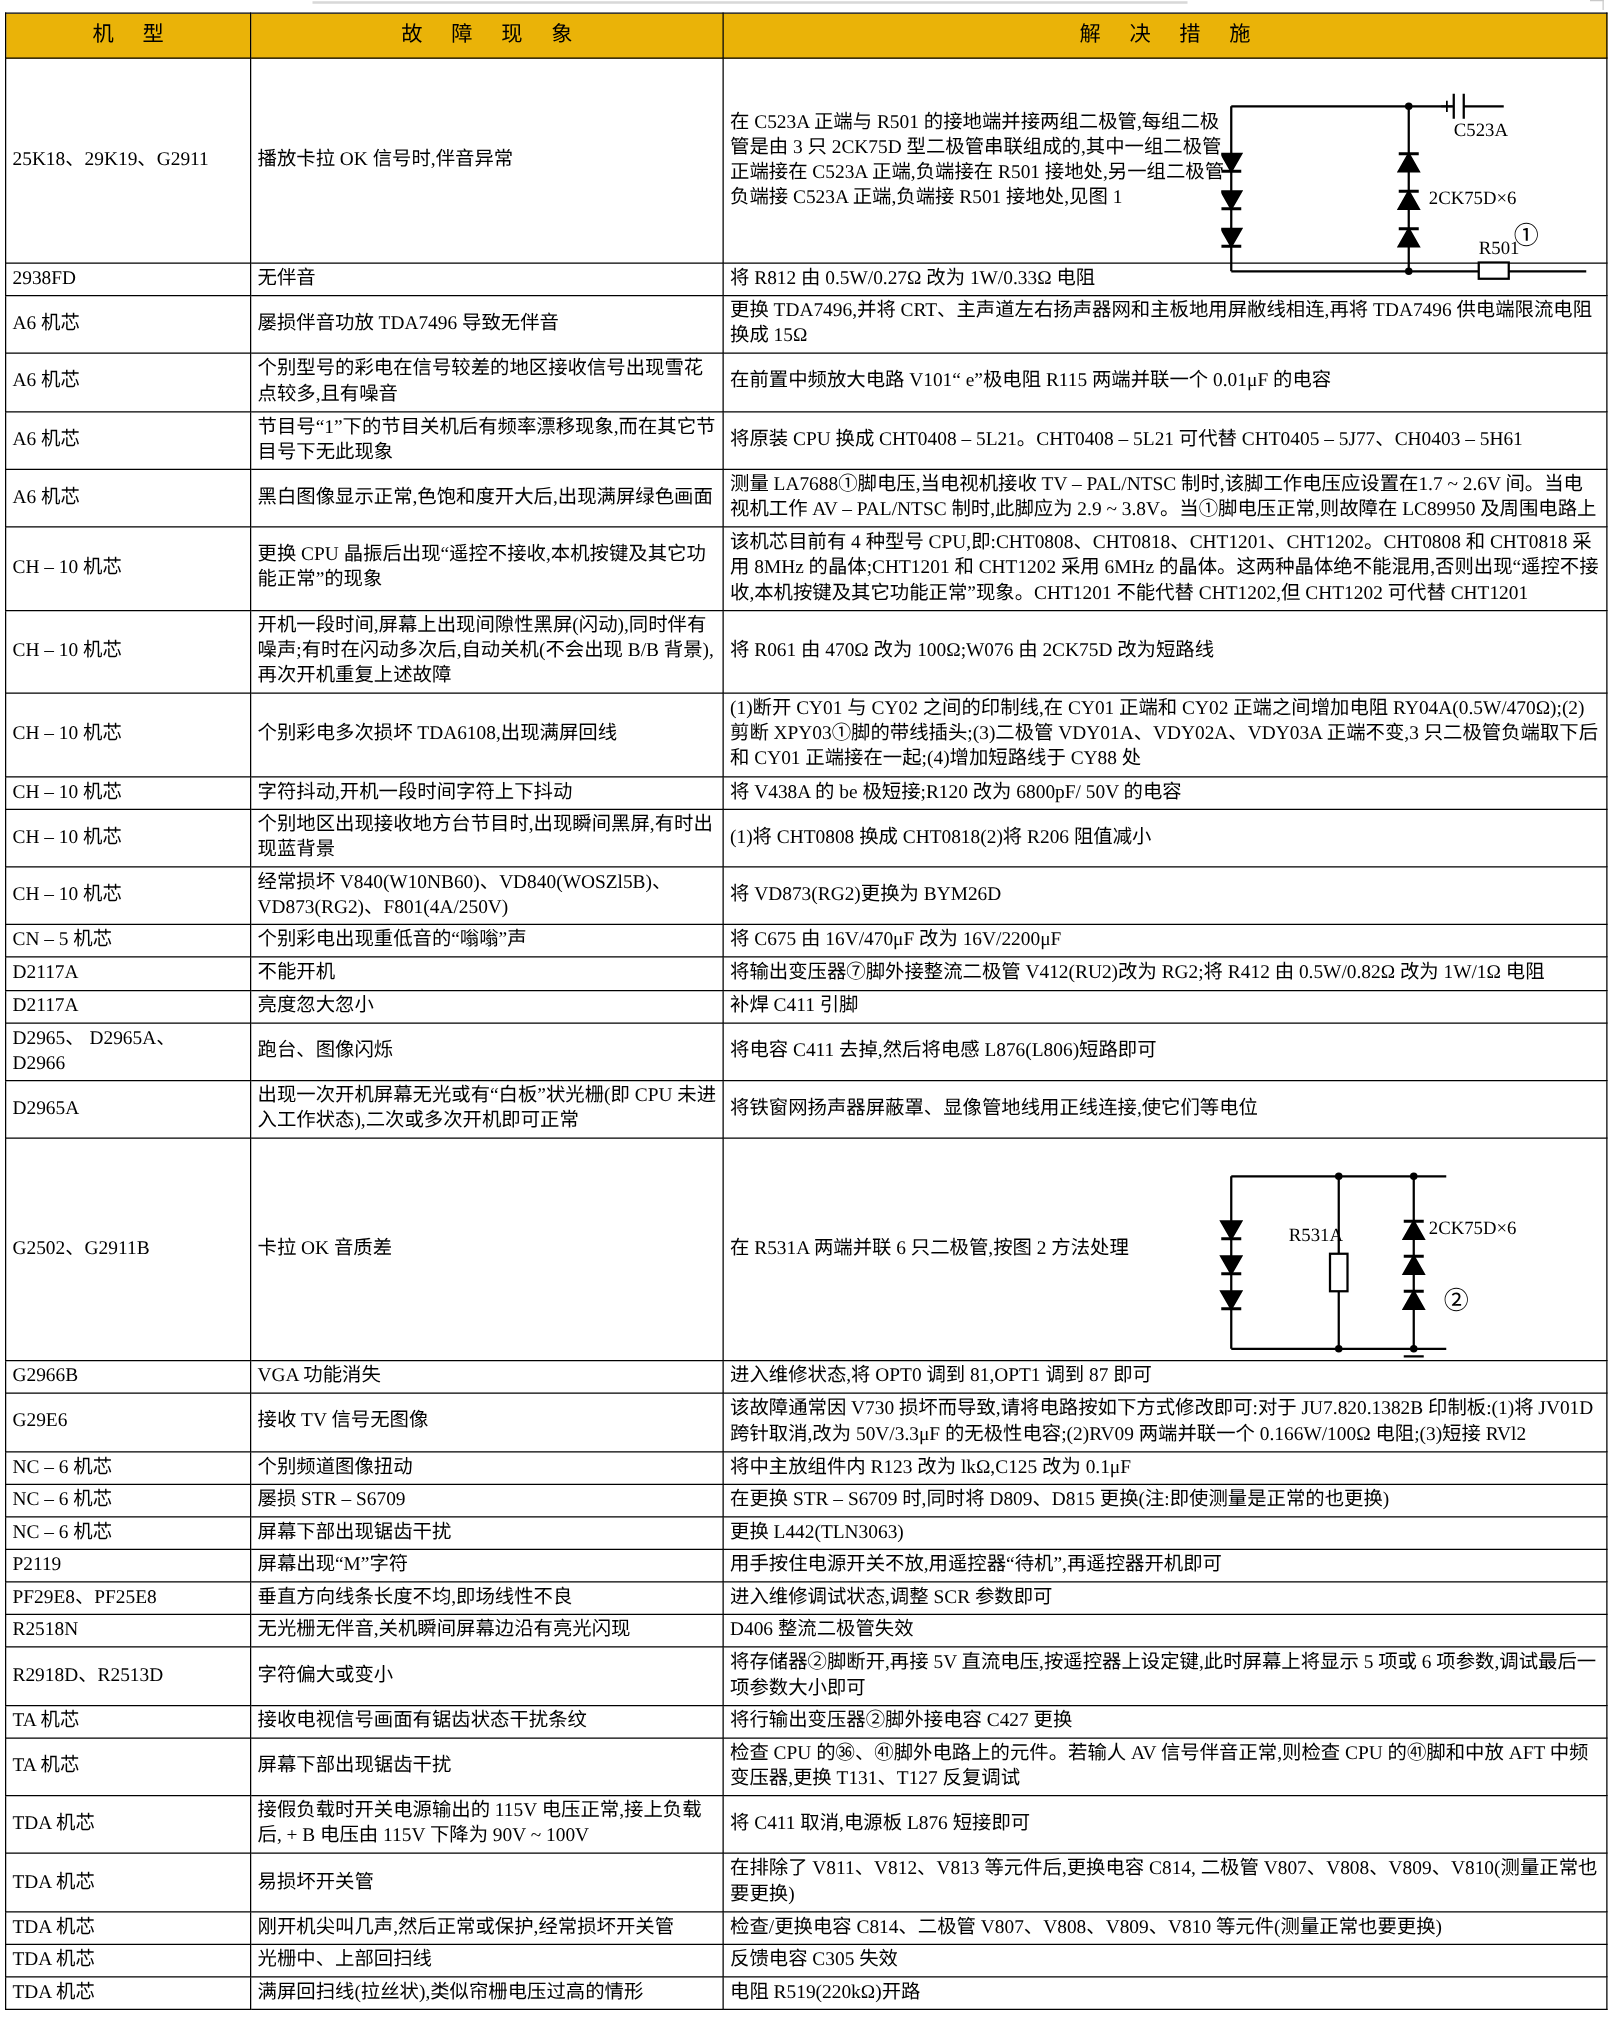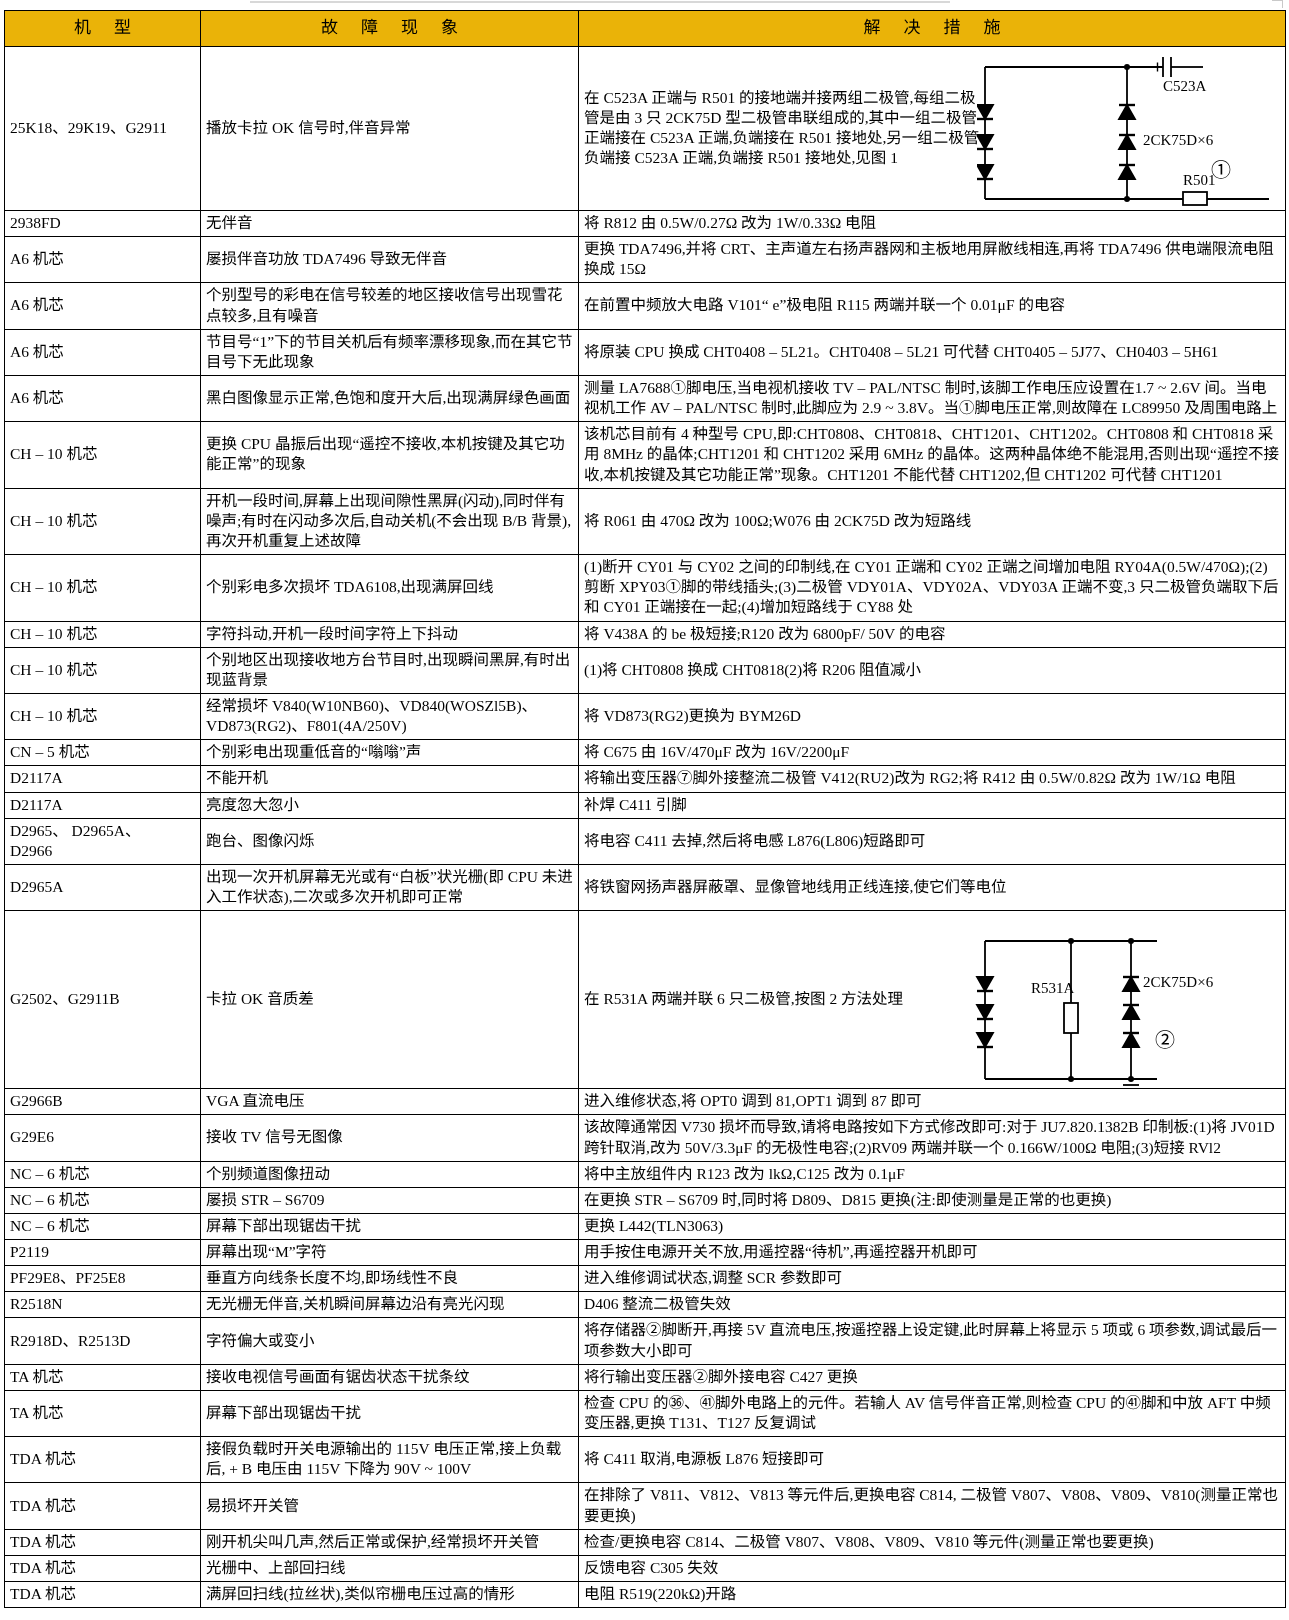--- a/index.html
+++ b/index.html
@@ -60,21 +60,21 @@
   td.symptom { font-size: 15.5px; }
   td.solution { font-size: 15.5px; }
 
   
   td.with-diagram { position: relative; padding-right: 5px; }
   td.with-diagram .sol-text { display: block; max-width: 400px; }
   .diagram-wrap {
     position: absolute;
     pointer-events: none;
   }
-  .diagram-1 { right: 8px; top: 6px; width: 300px; height: 160px; }
+  .diagram-1 { right: 8px; top: 24px; width: 300px; height: 160px; }
   .diagram-2 { right: 26px; top: 18px; width: 292px; height: 160px; }
 
   .top-rule {
     position: absolute;
     top: 0; left: 0;
     width: 1289px;
     height: 4px;
   }
   .top-rule .seg {
     position: absolute;
@@ -306,21 +306,21 @@
         <rect x="97" y="74" width="14" height="30" fill="#fff" stroke="#000" stroke-width="1.8"></rect>
         <text x="64" y="64" font-family="Liberation Serif, serif" font-size="15">R531A</text>
         <text x="176" y="58" font-family="Liberation Serif, serif" font-size="15">2CK75D×6</text>
         <text x="188" y="118" font-family="Liberation Serif, serif" font-size="20">②</text>
       </svg>
     </div>
   </td>
         </tr>
         <tr>
           <td class="model">G2966B</td>
-          <td class="symptom">VGA 直流电压</td>
+          <td class="symptom">VGA 功能消失</td>
           <td class="solution">进入维修状态,将 OPT0 调到 81,OPT1 调到 87 即可</td>
         </tr>
         <tr>
           <td class="model">G29E6</td>
           <td class="symptom">接收 TV 信号无图像</td>
           <td class="solution">该故障通常因 V730 损坏而导致,请将电路按如下方式修改即可:对于 JU7.820.1382B 印制板:(1)将 JV01D 跨针取消,改为 50V/3.3μF 的无极性电容;(2)RV09 两端并联一个 0.166W/100Ω 电阻;(3)短接 RVl2</td>
         </tr>
         <tr>
           <td class="model">NC – 6 机芯</td>
           <td class="symptom">个别频道图像扭动</td>

